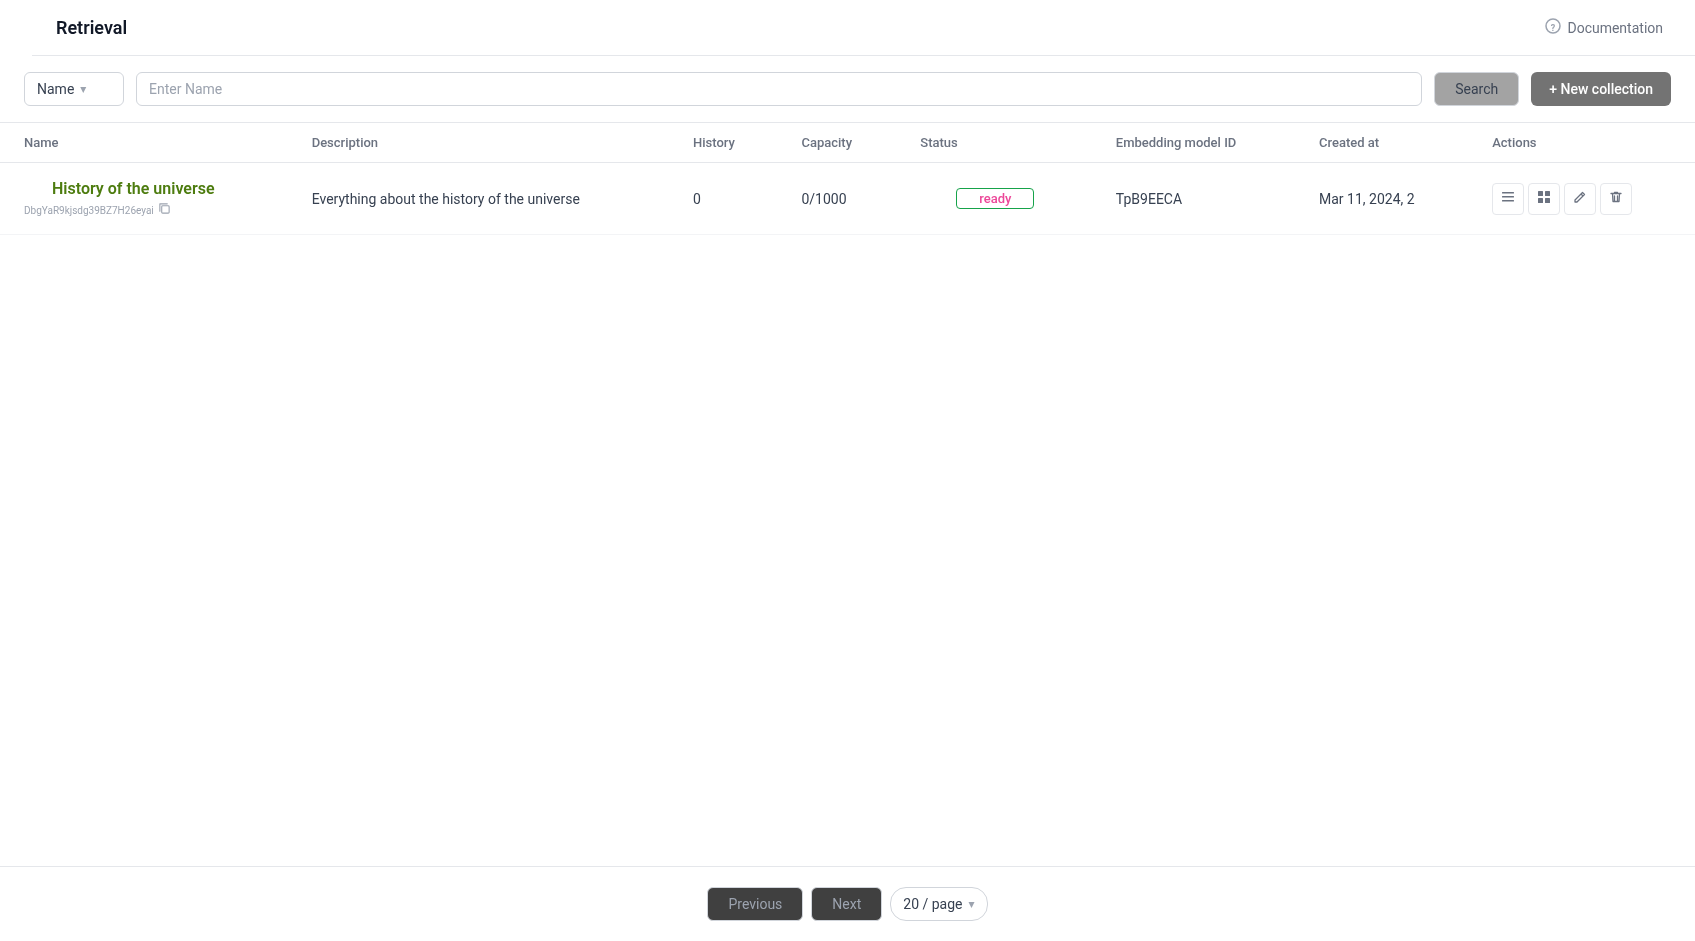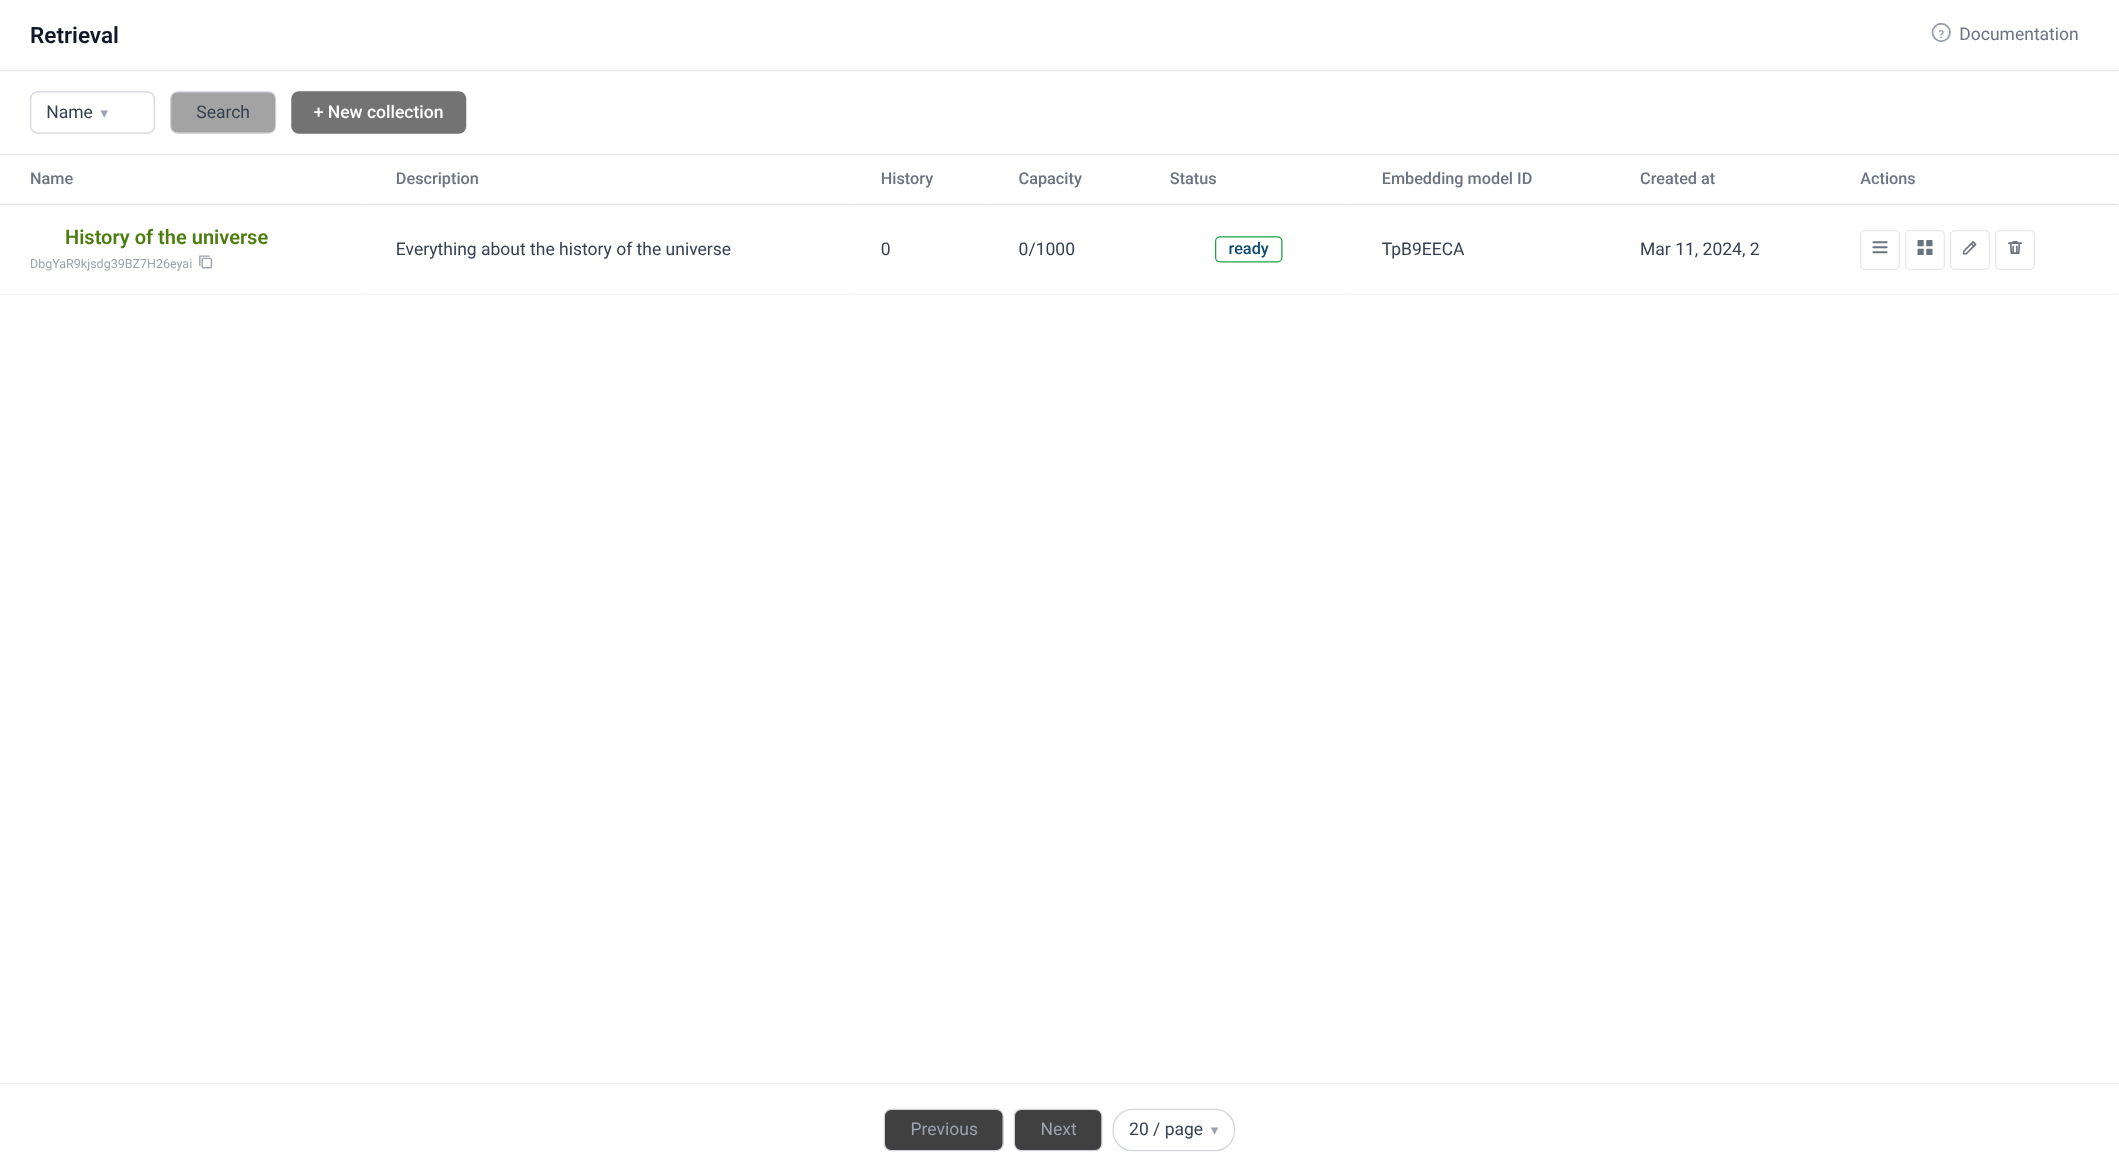--- a/index.html
+++ b/index.html
@@ -16,20 +16,21 @@
       width: 1695px;
       min-height: 941px;
     }
 
     .header {
       display: flex;
       align-items: center;
       justify-content: space-between;
       padding: 14px 24px;
       border-bottom: 1px solid #e5e7eb;
+      margin-left: 32px;
     }
 
     .header-title {
       font-size: 18px;
       font-weight: 600;
       color: #111827;
     }
 
     .doc-link {
       display: flex;
@@ -170,23 +171,23 @@
 
     .copy-icon {
       cursor: pointer;
       color: #9ca3af;
       font-size: 12px;
     }
 
     .status-badge {
       display: inline-block;
       border: 1px solid #16a34a;
-      color: #0c4a6e;
+      color: #ec4899;
       border-radius: 4px;
-      padding: 2px 10px;
+      padding: 2px 22px;
       font-size: 13px;
       font-weight: 500;
       margin-left: 36px;
     }
 
     .actions-cell {
       display: flex;
       align-items: center;
       gap: 4px;
     }
@@ -260,20 +261,23 @@
       </svg>
     </span>
     <span>Documentation</span>
   </button>
 </div>
 
 <div class="toolbar">
   <div class="filter-select">
     <span class="filter-select-label">Name</span>
     <span class="filter-select-chevron">▾</span>
+  </div>
+  <div class="search-input-container">
+    <input class="search-input" type="text" placeholder="Enter Name" style="">
   </div>
   <button class="search-button">
     <span>Search</span>
   </button>
   <button class="new-collection-button">
     <span>+ New collection</span>
   </button>
 </div>
 
 <div class="table-container">

